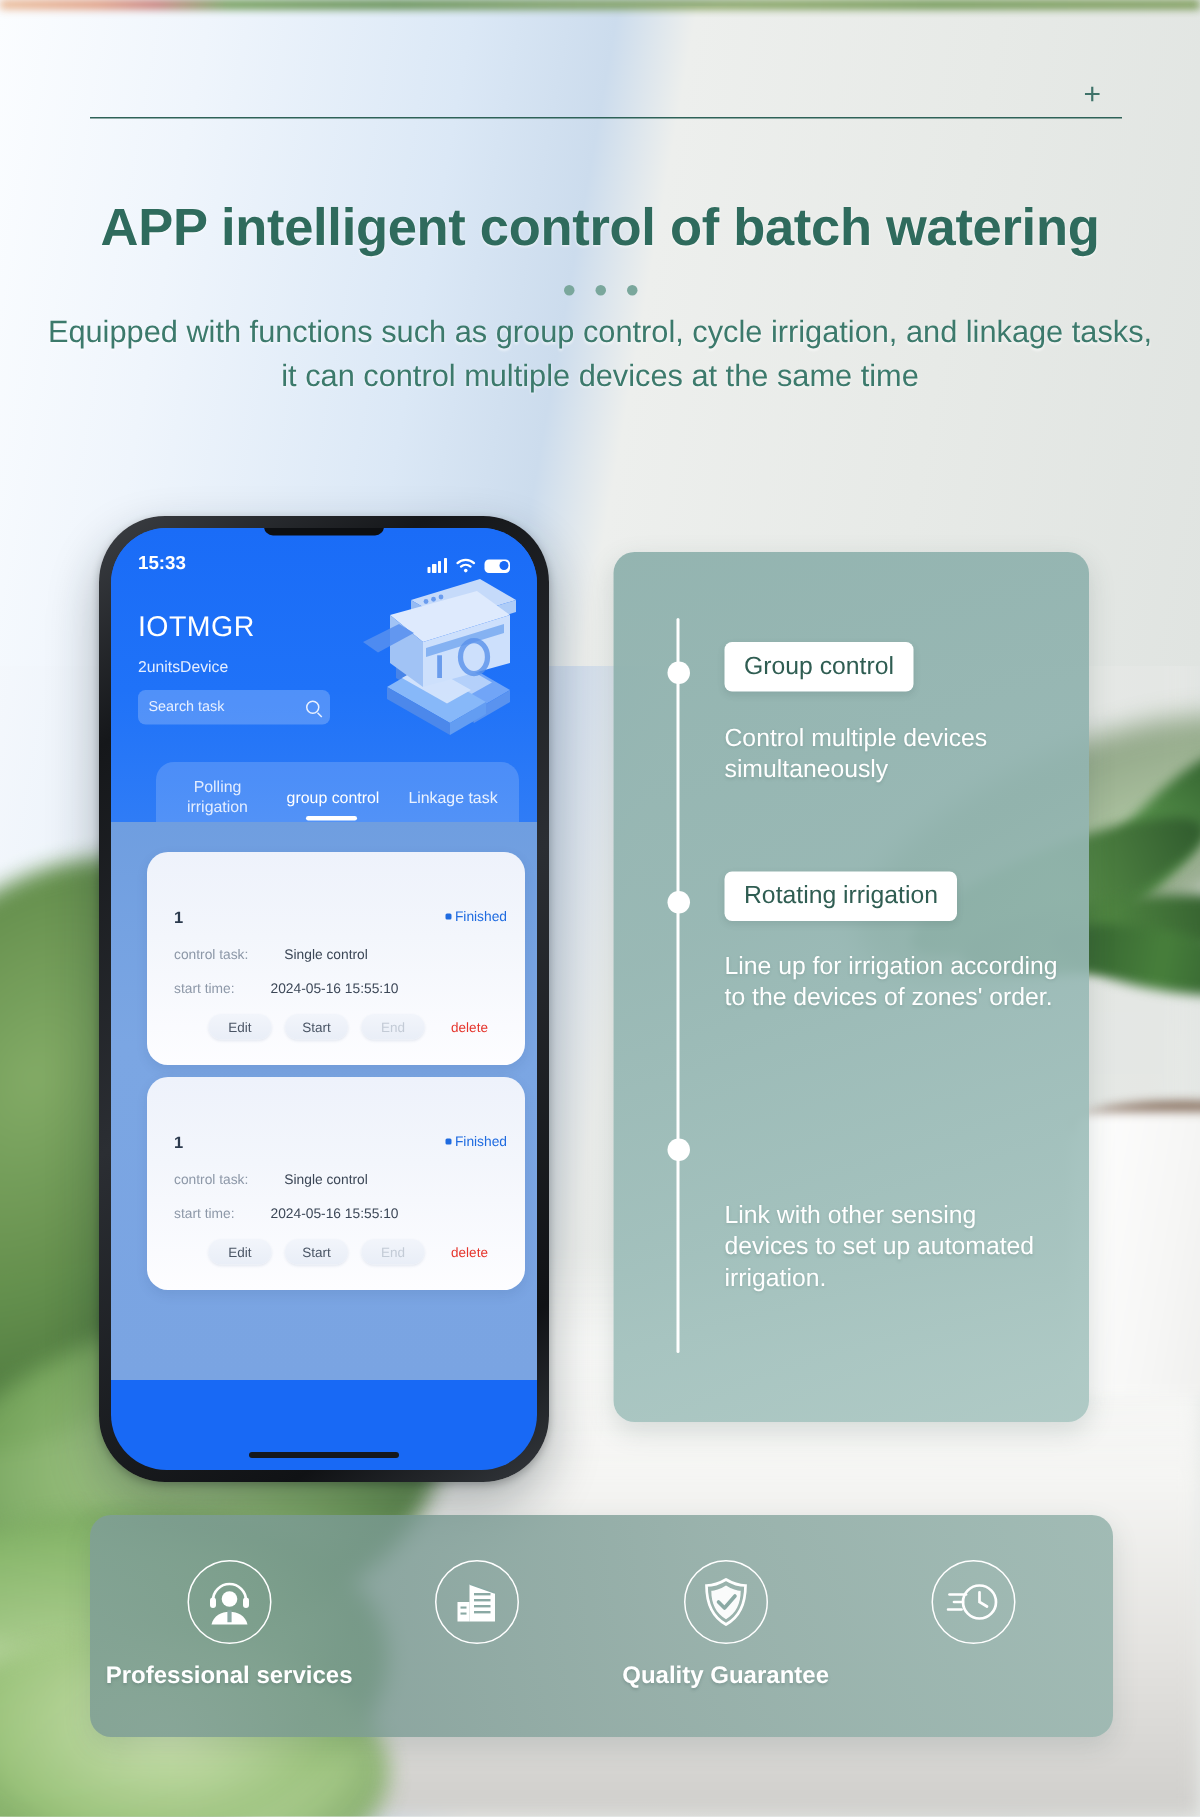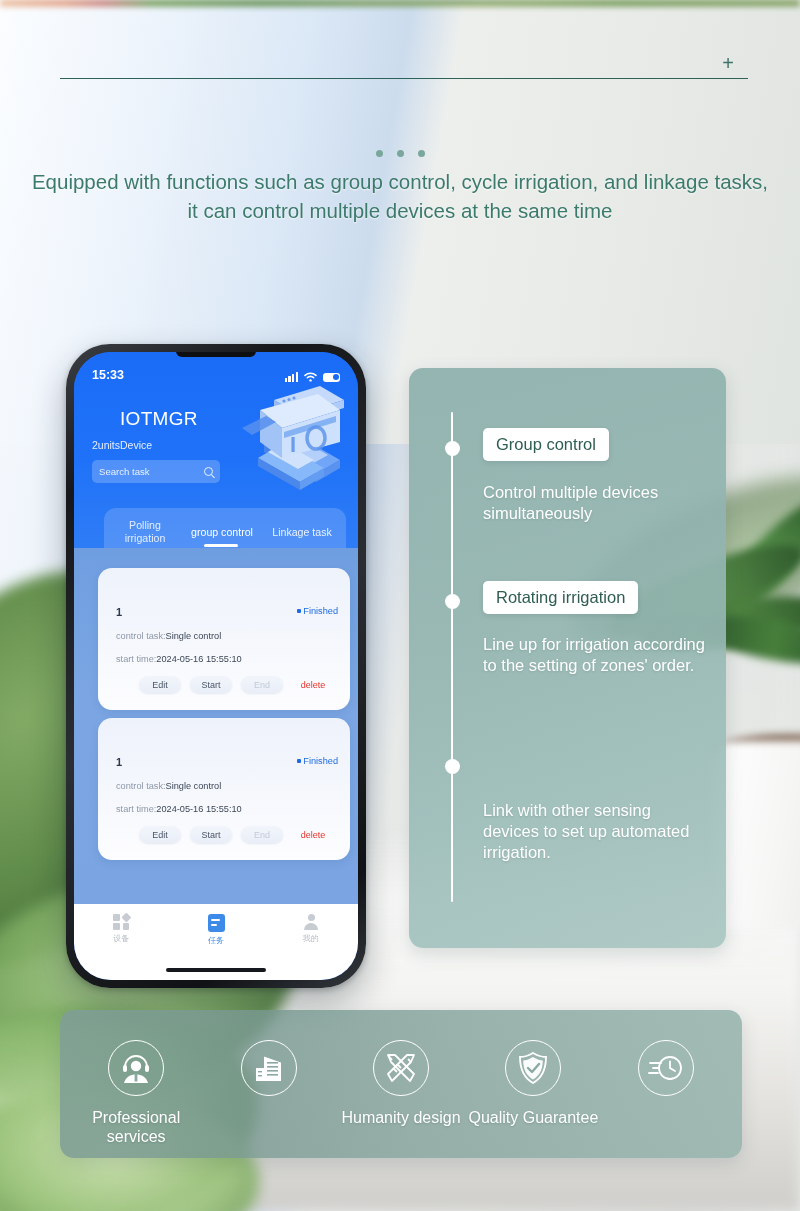--- a/index.html
+++ b/index.html
@@ -134,21 +134,21 @@
   .bars i:nth-child(3){ height:8px }
   .bars i:nth-child(4){ height:9.5px }
   .batt{ width:17px; height:9px; border-radius:3px; background:#fff; position:relative; }
   .batt::after{ content:''; position:absolute; right:1.5px; top:1.5px; width:6px; height:6px;
     border-radius:50%; background:#1869f5; }
 
   .app-head{
     position:absolute; left:0; top:0; width:100%; height:196px;
     background:linear-gradient(180deg,#1a6cf7 0%, #1f72f8 55%, #2f7cf6 100%);
   }
-  .app-title{ position:absolute; left:18px; top:56px; color:#fff; font-size:19px; letter-spacing:.3px;margin-left:28px; }
+  .app-title{ position:absolute; left:18px; top:56px; color:#fff; font-size:19px; letter-spacing:.3px; }
   .app-sub{ position:absolute; left:18px; top:87px; color:#e4eeff; font-size:10.5px; }
   .search{
     position:absolute; left:18px; top:108px; width:128px; height:23px;
     background:rgba(255,255,255,.22); border-radius:5px;
     display:flex; align-items:center; justify-content:space-between; padding:0 7px;text-align:right;
   }
   .search span{ color:#e8f0ff; font-size:9.6px; }
   .mag{ width:9px; height:9px; border:1.3px solid #eaf1ff; border-radius:50%; position:relative; }
   .mag::after{ content:''; position:absolute; right:-3px; bottom:-2.5px; width:4px; height:1.3px;
     background:#eaf1ff; transform:rotate(45deg); }
@@ -176,21 +176,21 @@
     background:linear-gradient(180deg,#eef2fb 0%, #f3f6fc 40%, #fdfdff 100%);
     border-radius:14px; box-shadow:0 3px 8px rgba(30,60,110,.10);
   }
   .card.c1{ top:216px; }
   .card.c2{ top:366px; }
   .card .num{ position:absolute; left:18px; top:38px; font-size:11px; color:#2b3a4d; font-weight:700; }
   .card .fin{ position:absolute; right:12px; top:38px; font-size:9.2px; color:#1f6be0; }
   .card .fin .d{ display:inline-block; width:4px; height:4px; background:#1f6be0;
     border-radius:1px; margin-right:2px; vertical-align:1px; }
   .card .row{ position:absolute; left:18px; font-size:9.2px; color:#8d98a8; white-space:nowrap; }
-  .card .row b{ color:#3c4757; font-weight:400; margin-left:0; }
+  .card .row b{ color:#3c4757; font-weight:400; margin-left:24px; }
   .card .r1{ top:63px; }
   .card .r2{ top:86px; }
   .card .btns{ position:absolute; left:0; top:108px; width:100%;
     display:flex; justify-content:flex-end; gap:9px; padding-right:16px; }
   .pill{
     min-width:42px; height:17px; border-radius:9px; font-size:9px;
     display:flex; align-items:center; justify-content:center;
     background:linear-gradient(180deg,#f2f5fb,#e9eef7); color:#4a5565;
     box-shadow:0 1px 2px rgba(60,90,140,.12);
     text-align:right;
@@ -253,21 +253,21 @@
     background:linear-gradient(115deg, rgba(127,158,151,.86) 0%, rgba(120,152,145,.82) 28%,
                rgba(132,163,156,.80) 55%, rgba(143,174,167,.84) 80%, rgba(150,180,173,.86) 100%);
     display:flex; align-items:flex-start; padding:30px 10px 0;
     box-shadow:0 6px 18px rgba(60,90,85,.16);
   }
   .svc{ flex:1; text-align:center; color:#fff; }
   .svc .ring{
     width:56px; height:56px; border-radius:50%; border:1.6px solid #fff;
     margin:0 auto 12px; position:relative;
   }
-  .svc .lab{ font-size:16px; line-height:19px; font-weight:400;
+  .svc .lab{ font-size:16px; line-height:19px; font-weight:700;
     text-shadow:0 1px 2px rgba(70,100,95,.3); }
   .svc svg{ position:absolute; left:50%; top:50%; transform:translate(-50%,-50%); }
 </style>
 </head>
 <body>
 
 <div id="bg">
   <div class="bg-base"></div>
   <div class="wall-soft"></div>
   <div class="bg-table"></div>
@@ -285,20 +285,21 @@
   <div class="bg-sheet"></div>
   <div class="bg-topstrip"></div>
 </div>
 
 <div class="header">
   <div class="plus">+</div>
   <div class="hr"></div>
 </div>
 
 <div class="hero">
+  <h1>APP intelligent control of batch watering</h1>
   <div class="dots">
     <i></i>
     <i></i>
     <i></i>
   </div>
   <p>Equipped with functions such as group control, cycle irrigation, and linkage tasks, it can control multiple devices at the same time</p>
 </div>
 
 <div class="phone">
   <div class="phone-inner">
@@ -404,53 +405,34 @@
         <span>start time:</span><b>2024-05-16 15:55:10</b>
       </div>
       <div class="btns">
         <div class="pill">Edit</div>
         <div class="pill">Start</div>
         <div class="pill dim">End</div>
         <div class="pill del">delete</div>
       </div>
     </div>
 
-    <div class="tabbar">
-      <div class="tb">
-        <div class="ico-grid">
-            <i></i>
-            <i></i>
-            <i></i>
-            <i></i>
-          </div>
-        <div class="lab">设备</div>
-      </div>
-      <div class="tb active">
-        <div class="ico-task"></div>
-        <div class="lab">任务</div>
-      </div>
-      <div class="tb">
-        <div class="ico-user"></div>
-        <div class="lab">我的</div>
-      </div>
-    </div>
     <div class="homebar"></div>
   </div>
 </div>
 
 <div class="panel">
   <div class="timeline"></div>
 
   <div class="tl-dot" style="top:73px"></div>
   <div class="feat-tag" style="top:60px">Group control</div>
   <div class="feat-desc" style="top:114px">Control multiple devices simultaneously</div>
 
   <div class="tl-dot" style="top:226px"></div>
   <div class="feat-tag" style="top:213px">Rotating irrigation</div>
-  <div class="feat-desc" style="top:266px">Line up for irrigation according to the setting of zones' order.</div>
+  <div class="feat-desc" style="top:266px">Line up for irrigation according to the devices of zones' order.</div>
 
   <div class="tl-dot" style="top:391px"></div>
   <div class="feat-desc" style="top:432px">Link with other sensing devices to set up automated irrigation.</div>
 </div>
 
 <div class="svcbar">
 
   <div class="svc s0">
     <div class="ring">
       <svg width="34" height="32" viewBox="0 0 34 32">
@@ -476,35 +458,20 @@
           <rect x="14" y="13" width="11" height="1.6"></rect>
           <rect x="14" y="17" width="11" height="1.6"></rect>
           <rect x="14" y="21" width="11" height="1.6"></rect>
           <rect x="5" y="18" width="4" height="1.4"></rect>
           <rect x="5" y="22" width="4" height="1.4"></rect>
         </g>
       </svg>
     </div>
   </div>
 
-  <div class="svc">
-    <div class="ring">
-      <svg width="34" height="34" viewBox="0 0 34 34">
-        <g stroke="#fff" stroke-width="1.8" fill="none" stroke-linejoin="round">
-          <path d="M4 4 L11 4 L30 23 L26 30 L7 11 Z"></path>
-          <path d="M4 4 L8 9"></path>
-          <path d="M30 4 L23 4 L4 23 L8 30 L27 11 Z"></path>
-          <path d="M24 8 L27 11"></path>
-          <path d="M10 18 L13 21"></path>
-          <path d="M14 14 L17 17"></path>
-        </g>
-      </svg>
-    </div>
-    <div class="lab">Humanity design</div>
-  </div>
 
   <div class="svc">
     <div class="ring">
       <svg width="30" height="34" viewBox="0 0 30 34">
         <path d="M15 2 C10 5 5 6 2 6 C2 18 6 27 15 32 C24 27 28 18 28 6 C25 6 20 5 15 2 Z" stroke="#fff" stroke-width="1.8" fill="none"></path>
         <path d="M15 6 C11 8.5 7.5 9.5 5.2 9.5 C5.2 18 8.2 24.5 15 28.5 C21.8 24.5 24.8 18 24.8 9.5 C22.5 9.5 19 8.5 15 6 Z" fill="#fff" opacity=".95"></path>
         <path d="M10 17 L14 21 L21 13" stroke="#8aa9a4" stroke-width="2.4" fill="none" stroke-linecap="round" stroke-linejoin="round"></path>
       </svg>
     </div>
     <div class="lab s4">Quality Guarantee</div>

